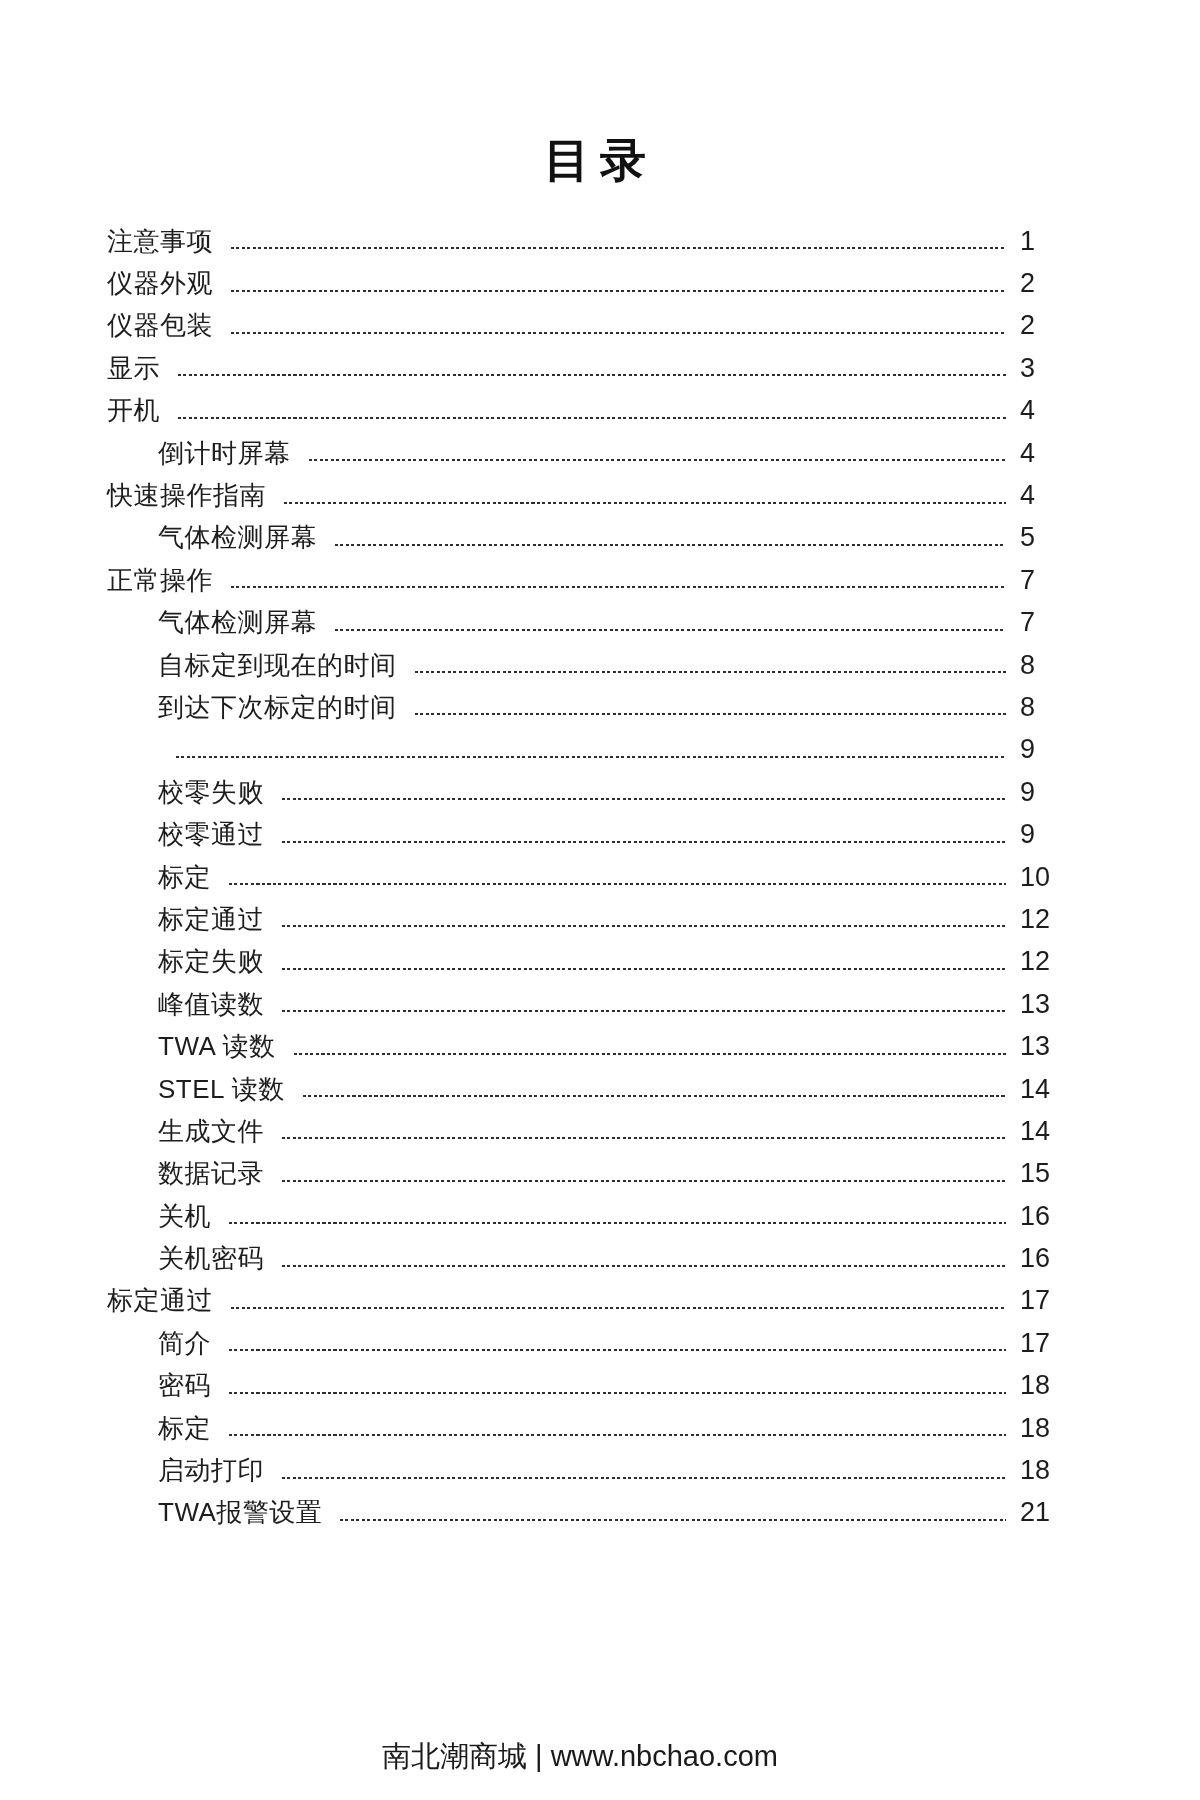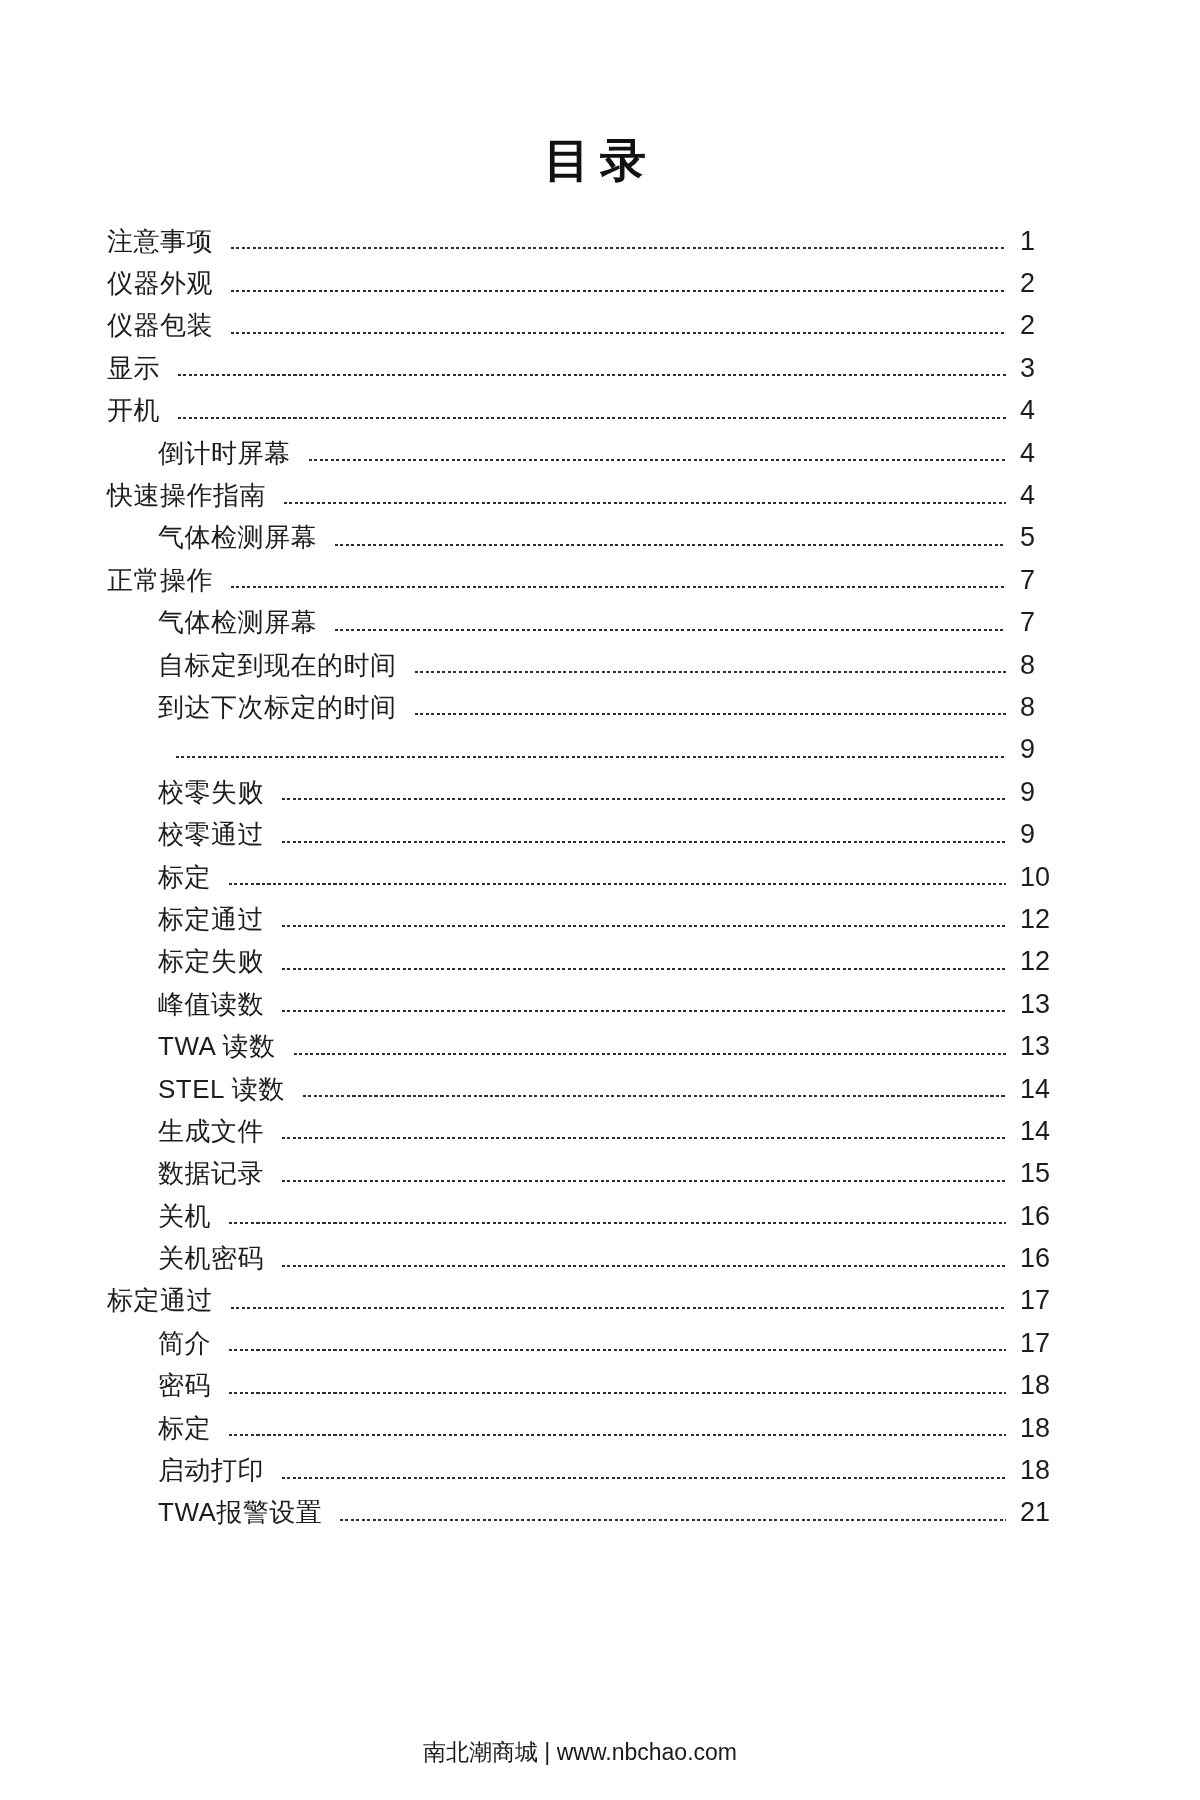--- a/index.html
+++ b/index.html
@@ -52,21 +52,21 @@
     flex: 0 0 46px;
     font-size: 27px;
     text-align: left;
   }
   .footer {
     position: absolute;
     top: 1737px;
     left: 0;
     width: 1160px;
     text-align: center;
-    font-size: 23px;
+    font-size: 29px;
     color: #1a1a1a;
   }
 </style>
 </head>
 <body>
 
 <div class="page">
   <div class="doc-title">目录</div>
 
   <div class="toc">

